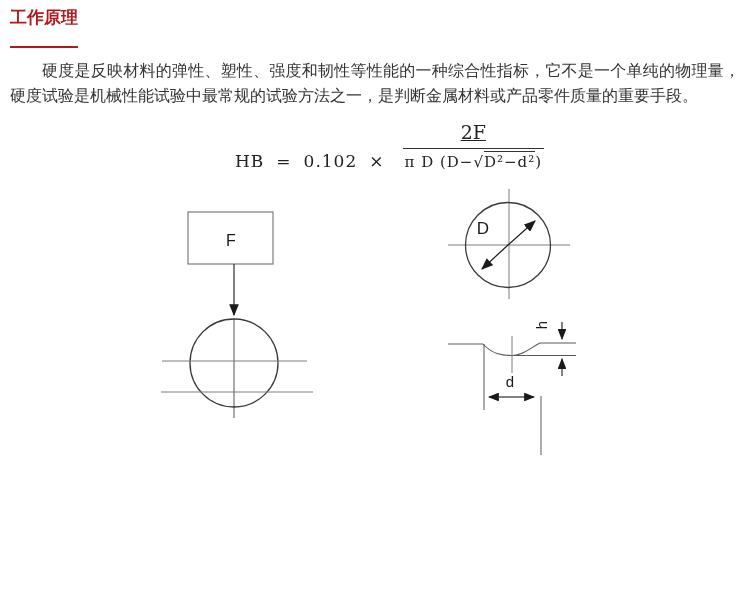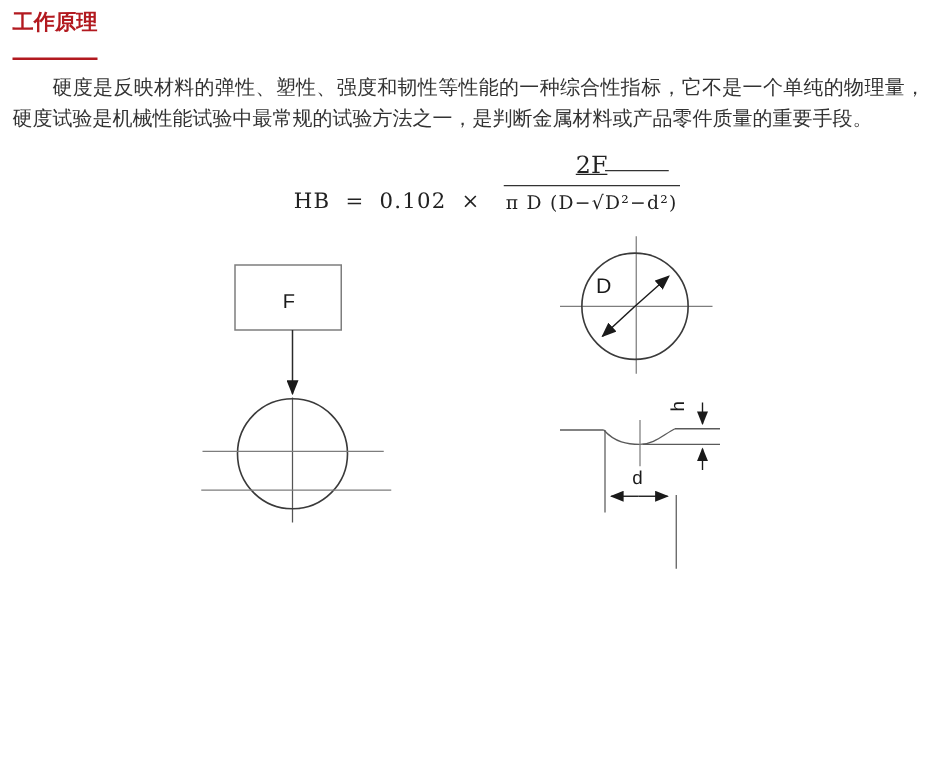--- a/index.html
+++ b/index.html
@@ -18,21 +18,21 @@
   }
   .no-indent{text-indent:0;}
   .formula-row{
     display:flex;align-items:flex-end;margin:13px 0 13px 225px;
     font-family:"DejaVu Serif","Liberation Serif",serif;color:#222222;font-size:17px;
   }
   .formula-row .tok{margin-right:12px;letter-spacing:1px;}
   .frac{display:inline-block;text-align:center;margin-left:6px;vertical-align:middle;}
   .frac .num{display:block;border-bottom:1px solid #333;padding:0 6px 5px 6px;font-size:19px;text-decoration:underline;}
   .frac .den{display:block;padding:4px 2px 0 2px;font-size:15px;letter-spacing:1px;white-space:nowrap;}
-  .radicand{border-top:1px solid #333;padding-top:16px;}
+  .radicand{border-top:1px solid #333;padding-top:1px;}
   .diagram-svg{position:absolute;left:0;top:330;width:750px;height:277px;}
   svg text{font-family:"Liberation Sans","DejaVu Sans",sans-serif;fill:#1a1a1a;}
 </style>
 </head>
 <body>
 
 <div class="content">
   <h1 class="doc-title">工作原理</h1>
 
   <p class="body-para">硬度是反映材料的弹性、塑性、强度和韧性等性能的一种综合性指标，它不是一个单纯的物理量，硬度试验是机械性能试验中最常规的试验方法之一，是判断金属材料或产品零件质量的重要手段。</p>

